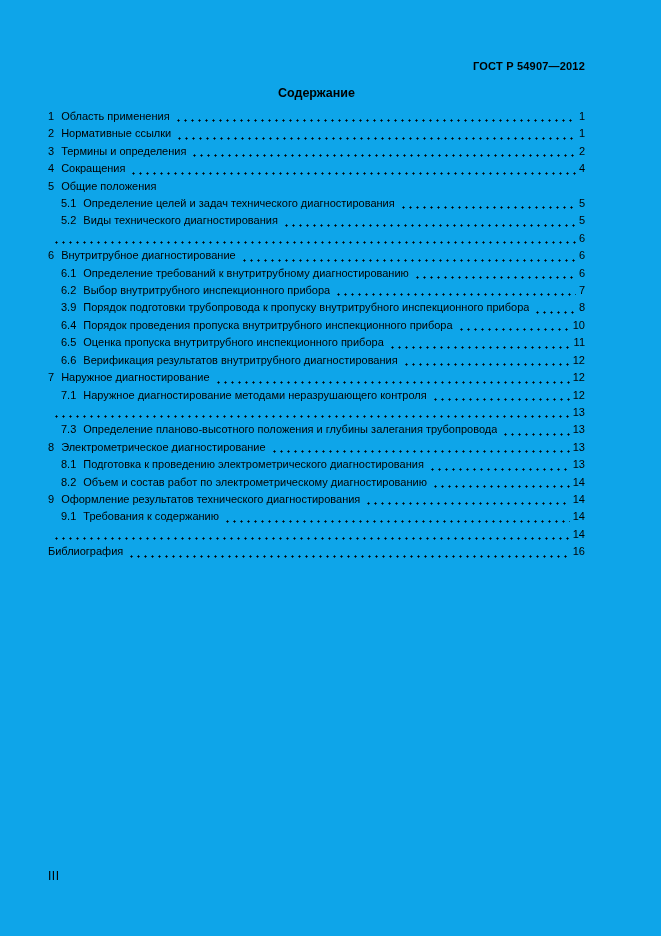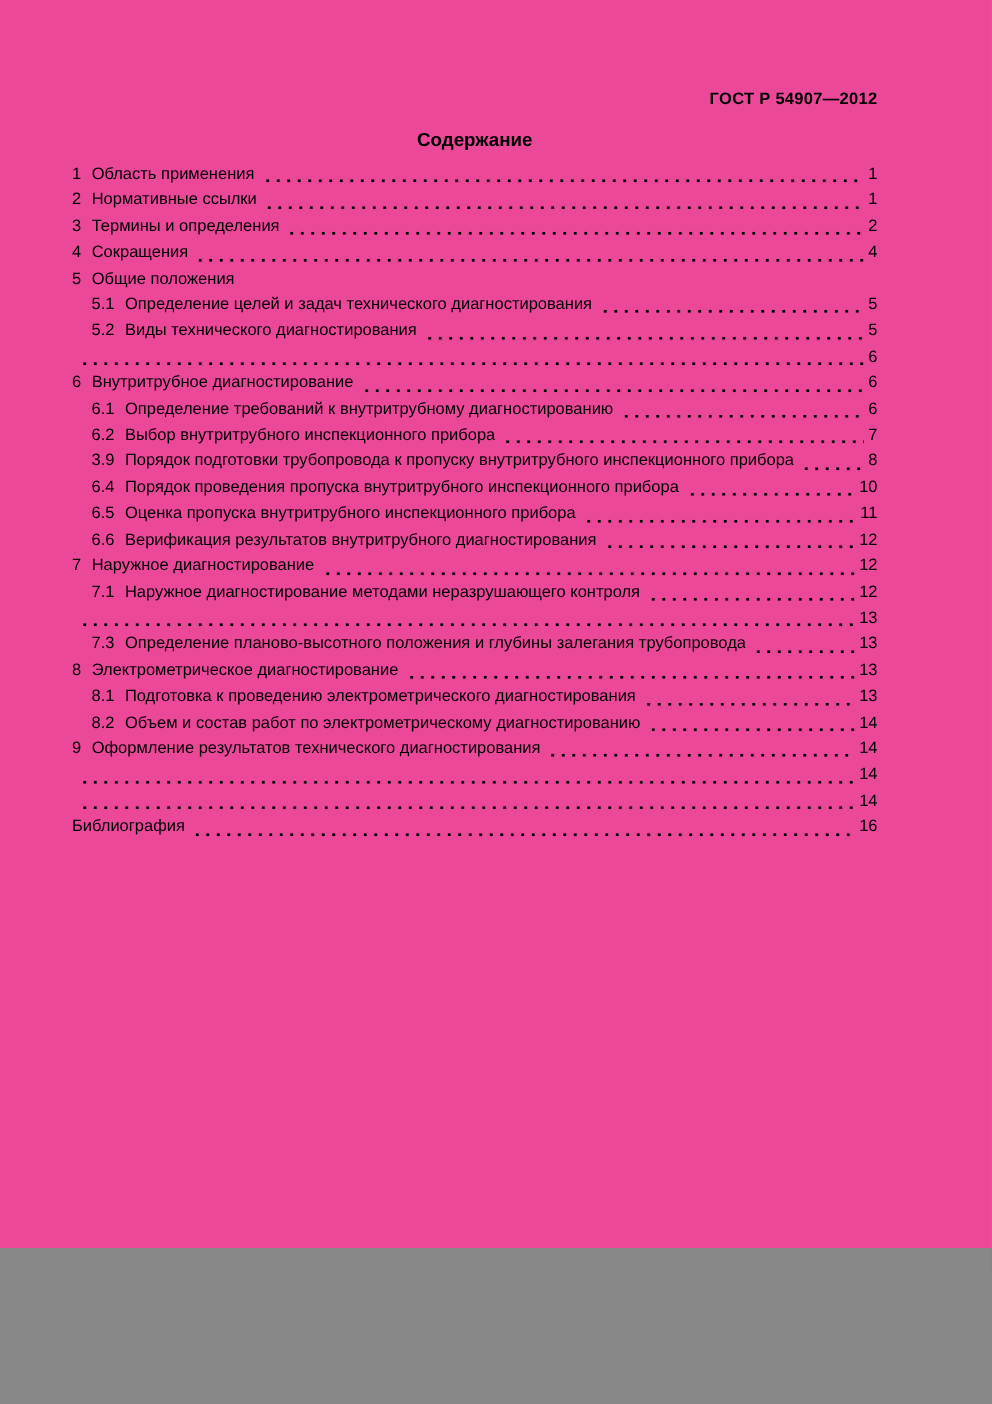--- a/index.html
+++ b/index.html
@@ -1,22 +1,22 @@
 <!DOCTYPE html>
 <html><head>
 <meta charset="utf-8">
 <style>
   * { margin: 0; padding: 0; box-sizing: border-box; }
   html, body { background: #888; }
   .page {
     position: relative;
     width: 661px;
-    height: 832px;
+    height: 936px;
     margin: 0 auto;
-    background: #ec4899;
+    background: #0ea5e9;
     font-family: "Liberation Sans", sans-serif;
     color: #000;
     overflow: hidden;
   }
   .content-col {
     position: absolute;
     left: 48px;
     width: 537px; 
   }
   .doc-header {
@@ -191,20 +191,21 @@
         <span class="label"><span class="num">8.2</span><span class="title">Объем и состав работ по электрометрическому диагностированию</span></span>
         <span class="leader"></span>
         <span class="page-num">14</span>
       </div>
       <div class="row">
         <span class="label"><span class="num">9</span><span class="title">Оформление результатов технического диагностирования</span></span>
         <span class="leader"></span>
         <span class="page-num">14</span>
       </div>
       <div class="row indent">
+        <span class="label"><span class="num">9.1</span><span class="title">Требования к содержанию</span></span>
         <span class="leader"></span>
         <span class="page-num">14</span>
       </div>
       <div class="row indent">
         <span class="leader"></span>
         <span class="page-num">14</span>
       </div>
       <div class="row">
         <span class="label"><span class="num"></span><span class="title">Библиография</span></span>
         <span class="leader"></span>

